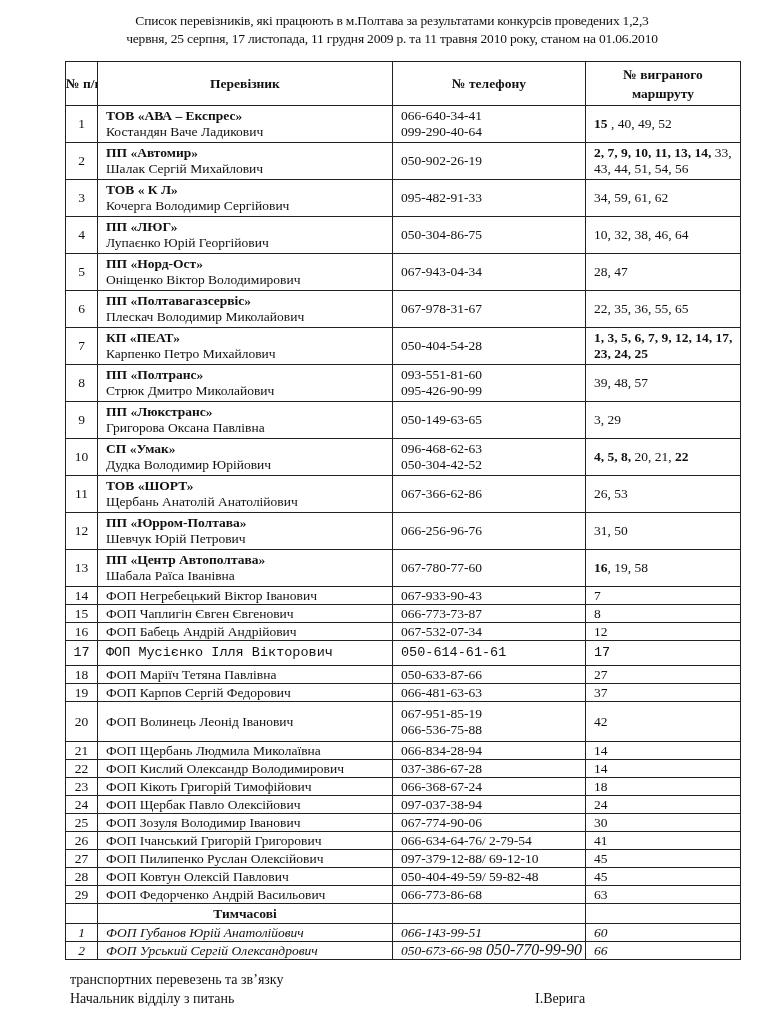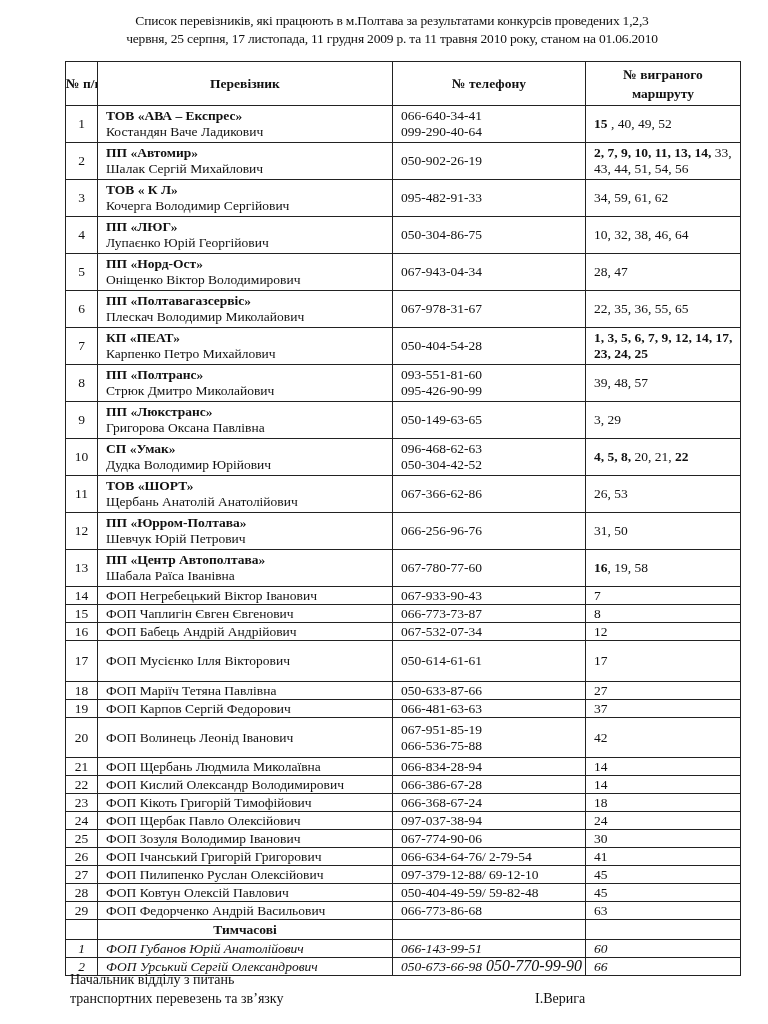--- a/index.html
+++ b/index.html
@@ -16,21 +16,21 @@
   }
   table.carriers td, table.carriers th {
     border: 1px solid #222; padding: 0 0 0 8px; vertical-align: middle; line-height: 16px;
     white-space: nowrap; overflow: hidden;
   }
   col.c1 { width: 32px; } col.c2 { width: 295px; } col.c3 { width: 193px; } col.c4 { width: 155px; }
   th { font-weight: bold; text-align: center; padding: 0 !important; }
   tr.hdr { height: 44px; }
   tr.big { height: 37px; }
   tr.small { height: 18px; }
-  tr.mid { height: 41px; }
+  tr.mid { height: 25px; font-family: Liberation Mono, monospace; }
   tr.tall { height: 40px; }
   td.num { text-align: center; padding: 0 !important; }
   .firm { font-weight: bold; display: block; }
   .person { display: block; }
   .phone { display: block; }
   .b { font-weight: bold; }
   tr.temp td { font-style: italic; }
   td.section { font-weight: bold; text-align: center; padding: 0 !important; }
   .footer {
     position: absolute; left: 70px; top: 970px; width: 660px;
@@ -255,21 +255,21 @@
       </tr>
       <tr class="small">
         <td class="num">21</td>
         <td>ФОП Щербань Людмила Миколаївна</td>
         <td>066-834-28-94</td>
         <td>14</td>
       </tr>
       <tr class="small">
         <td class="num">22</td>
         <td>ФОП Кислий Олександр Володимирович</td>
-        <td>066-386-67-28</td>
+        <td>037-386-67-28</td>
         <td>14</td>
       </tr>
       <tr class="small">
         <td class="num">23</td>
         <td>ФОП Кікоть Григорій Тимофійович</td>
         <td>066-368-67-24</td>
         <td>18</td>
       </tr>
       <tr class="small">
         <td class="num">24</td>
@@ -322,16 +322,16 @@
       <tr class="small temp">
         <td class="num">2</td>
         <td>ФОП Урський Сергій Олександрович</td>
         <td><span>050-673-66-98</span><span style="font-size: 16px;"> 050-770-99-90</span></td>
         <td>66</td>
       </tr>
     </tbody>
 </table>
 
 <div class="footer">
+  <div>транспортних перевезень та зв’язку</div>
   <div>Начальник відділу з питань</div>
-  <div>транспортних перевезень та зв’язку</div>
   <div class="sig">І.Верига</div>
 </div>
 
 </body></html>

